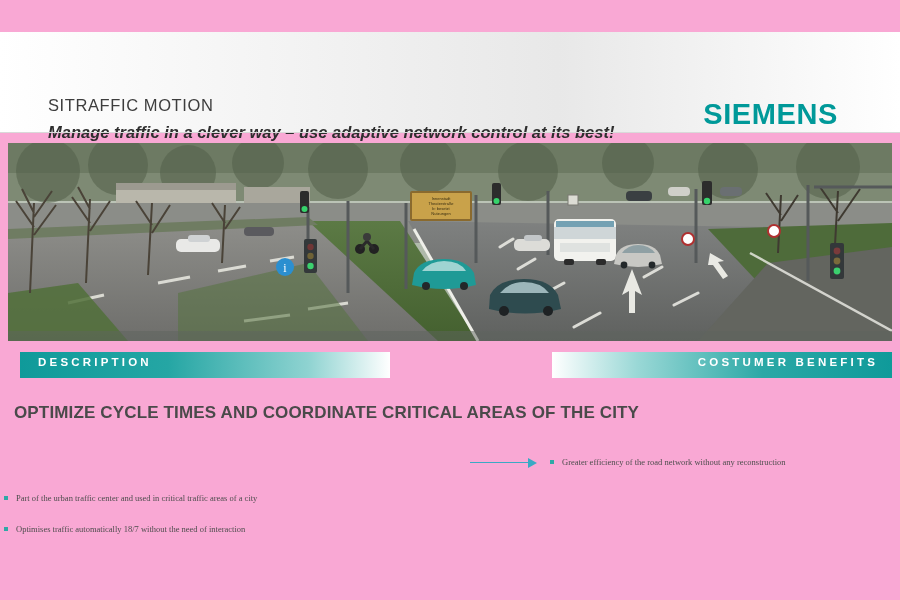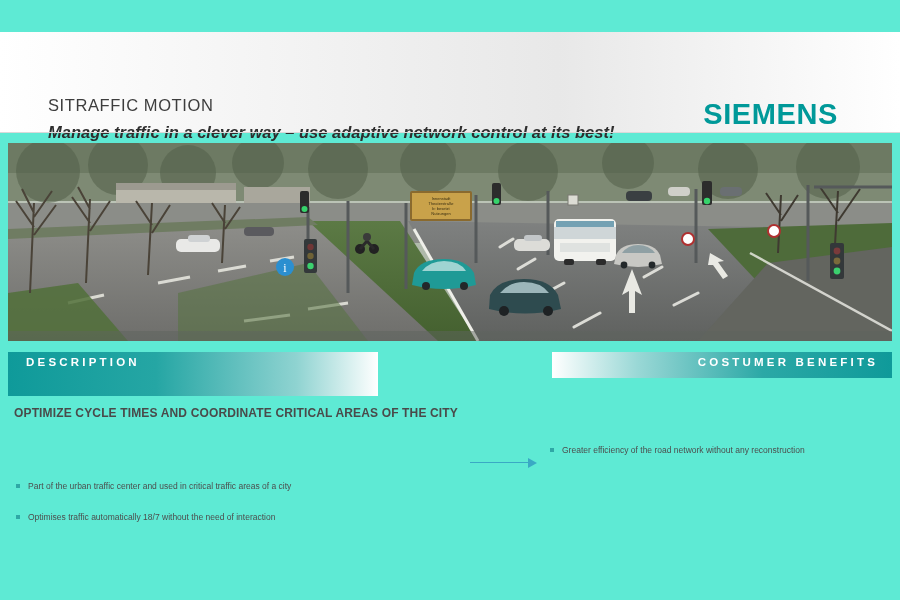--- a/index.html
+++ b/index.html
@@ -12,21 +12,21 @@
     height: 600px;
     overflow: hidden;
     font-family: "Liberation Sans", sans-serif;
     position: relative;
   }
   .page {
     position: absolute;
     left: 0; top: 0;
     width: 900px;
     height: 600px;
-    background: #5eead4;
+    background: #f9a8d4;
   }
 
   
   .header {
     position: absolute;
     left: 0; top: 32px;
     width: 900px;
     height: 100px;
     background: linear-gradient(to right, #ffffff 0%, #f2f2f2 35%, #e8e8e8 62%, #ffffff 100%);
   }
@@ -78,24 +78,24 @@
     width: 884px;
     height: 198px;
     overflow: hidden;
     background: #6d7a6a;
   }
   .photo svg { display: block; }
 
   
   .bar-left {
     position: absolute;
-    left: 8px;
+    left: 20px;
     top: 352px;
     width: 370px;
-    height: 44px;
+    height: 26px;
     background: linear-gradient(to right, #0f9a9a 0%, #25a6a4 40%, #8fd3d1 78%, #ffffff 100%);
   }
   .bar-left-label {
     position: absolute;
     left: 18px;
     top: 4px;
     font-size: 11.5px;
     font-weight: bold;
     letter-spacing: 3.2px;
     color: #ffffff;
@@ -117,48 +117,49 @@
     letter-spacing: 3.2px;
     color: #ffffff;
   }
 
   
   .headline {
     position: absolute;
     left: 14px;
     top: 400px;
     width: 470px;
-    font-size: 12px;
+    font-size: 17px;
     font-weight: bold;
     color: #4a4a4a;
     letter-spacing: 0.15px;
     line-height: 26px;
   }
   .headline div { white-space: nowrap; }
 
   .bullet-list-left {
     position: absolute;
-    left: 16px;
+    left: 4px;
     top: 480px;
     width: 450px;
   }
   .bullet-list-right {
     position: absolute;
     left: 550px;
     top: 444px;
     width: 330px;
   }
   .bullet {
     position: relative;
     padding-left: 12px;
     font-size: 8.5px;
     color: #4d4d4d;
     line-height: 13px;
     margin-bottom: 18px;
-    font-family: Liberation Sans, sans-serif;
+    font-family: Liberation Serif, serif;
+    margin-top: 12px;
   }
   .bullet .sq {
     position: absolute;
     left: 0;
     top: 4px;
     width: 4px;
     height: 4px;
     background: #2fa8a6;
   }
 

